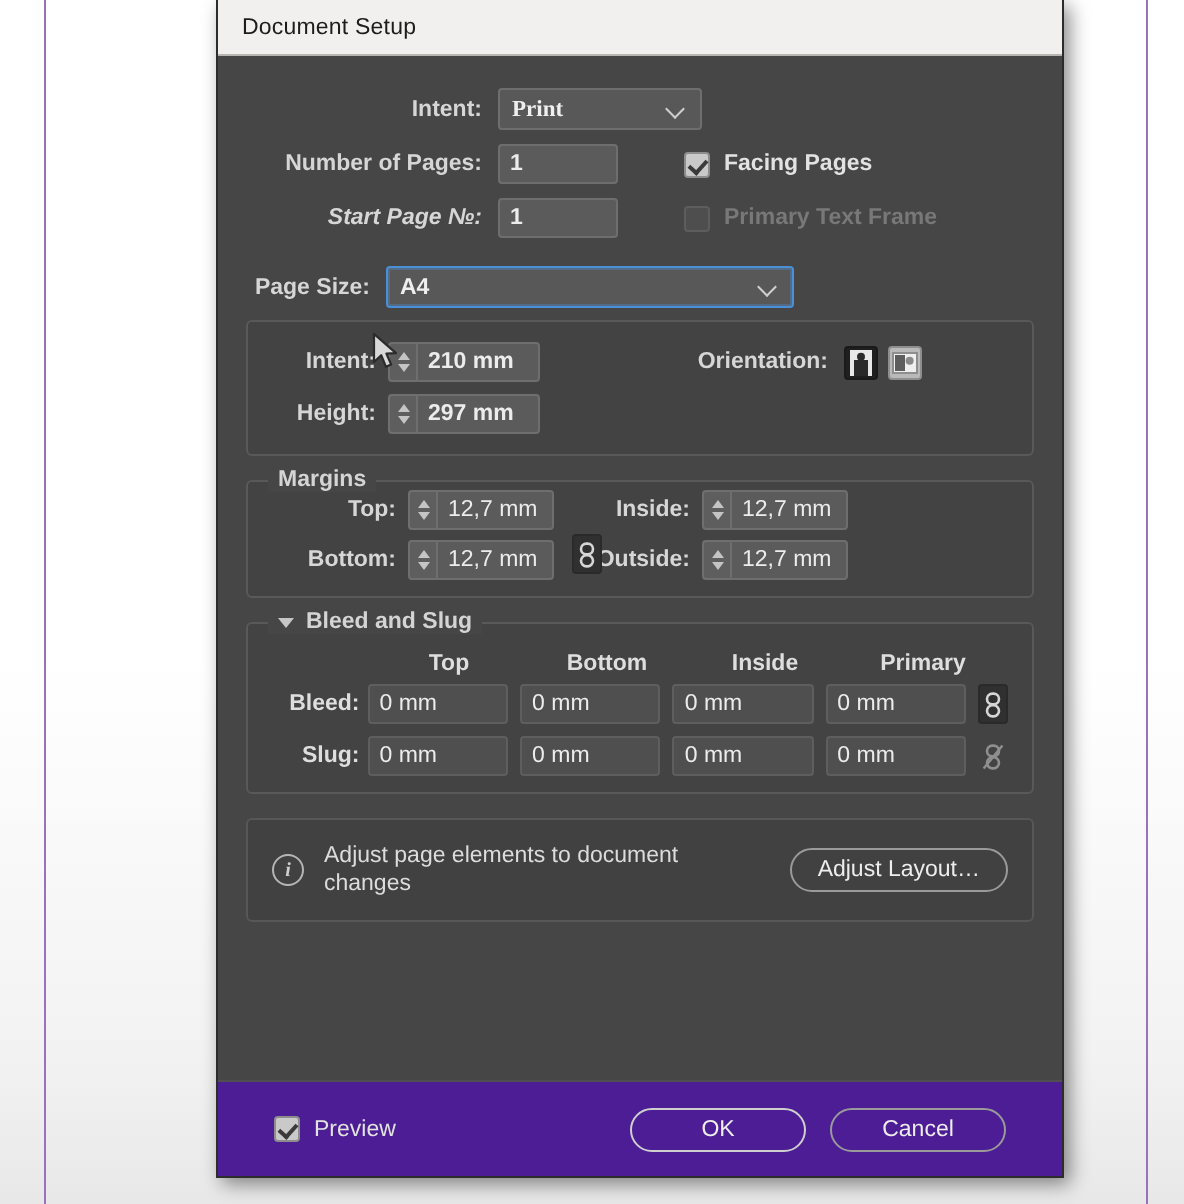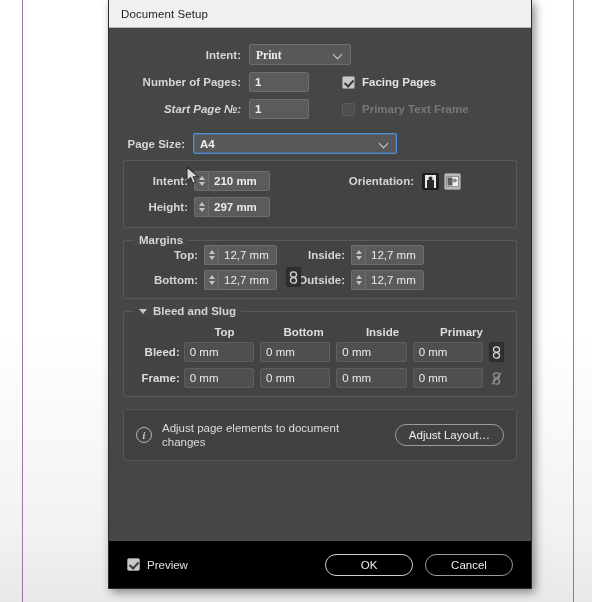--- a/index.html
+++ b/index.html
@@ -178,23 +178,23 @@
     height:22px;padding:0 13px;
     font-size:11.5px;font-family:"Liberation Sans",sans-serif;
     display:flex;align-items:center;justify-content:center;
     cursor:pointer; white-space:nowrap;
   }
   .pillbtn.primary{ border:1.6px solid #cfcfcf; }
 
   
   #footer{
     position:absolute;left:0;bottom:0;width:100%;height:48px;
-    background:#000000;border-top:1px solid #4f4f4f;
+    background:#4c1d95;border-top:1px solid #4f4f4f;
     display:flex;align-items:center;
-    padding:0 18px;
+    padding:0 28px;
   }
   #footer .spacer{ flex:1; }
 
   
   .bs-head{ display:flex; margin-bottom:4px; padding-left:52px; }
   .bs-head div{
     width:76px;margin-right:6px;text-align:center;
     font-size:11.5px;color:#dedede;font-weight:bold;
   }
   .bs-row{ display:flex;align-items:center;margin-bottom:6px; }
@@ -359,21 +359,21 @@
           <div class="field plain">0 mm</div>
           <div class="chain on">
             <svg width="9" height="13" viewBox="0 0 9 13">
               <rect x="1.5" y="0.8" width="6" height="5.4" rx="2.7" fill="none" stroke="#d6d6d6" stroke-width="1.3"></rect>
               <rect x="1.5" y="6.6" width="6" height="5.6" rx="2.8" fill="none" stroke="#d6d6d6" stroke-width="1.3"></rect>
             </svg>
           </div>
         </div>
 
         <div class="bs-row" style="margin-bottom:0;">
-          <div class="rl">Frame:</div>
+          <div class="rl">Slug:</div>
           <div class="field plain">0 mm</div>
           <div class="field plain">0 mm</div>
           <div class="field plain">0 mm</div>
           <div class="field plain">0 mm</div>
           <div class="chain">
             <svg width="11" height="13" viewBox="0 0 11 13">
               <rect x="2.5" y="0.8" width="6" height="5.4" rx="2.7" fill="none" stroke="#8f8f8f" stroke-width="1.3"></rect>
               <rect x="2.5" y="6.6" width="6" height="5.6" rx="2.8" fill="none" stroke="#8f8f8f" stroke-width="1.3"></rect>
               <line x1="0.8" y1="12.3" x2="10.2" y2="0.8" stroke="#8f8f8f" stroke-width="1.2"></line>
             </svg>

